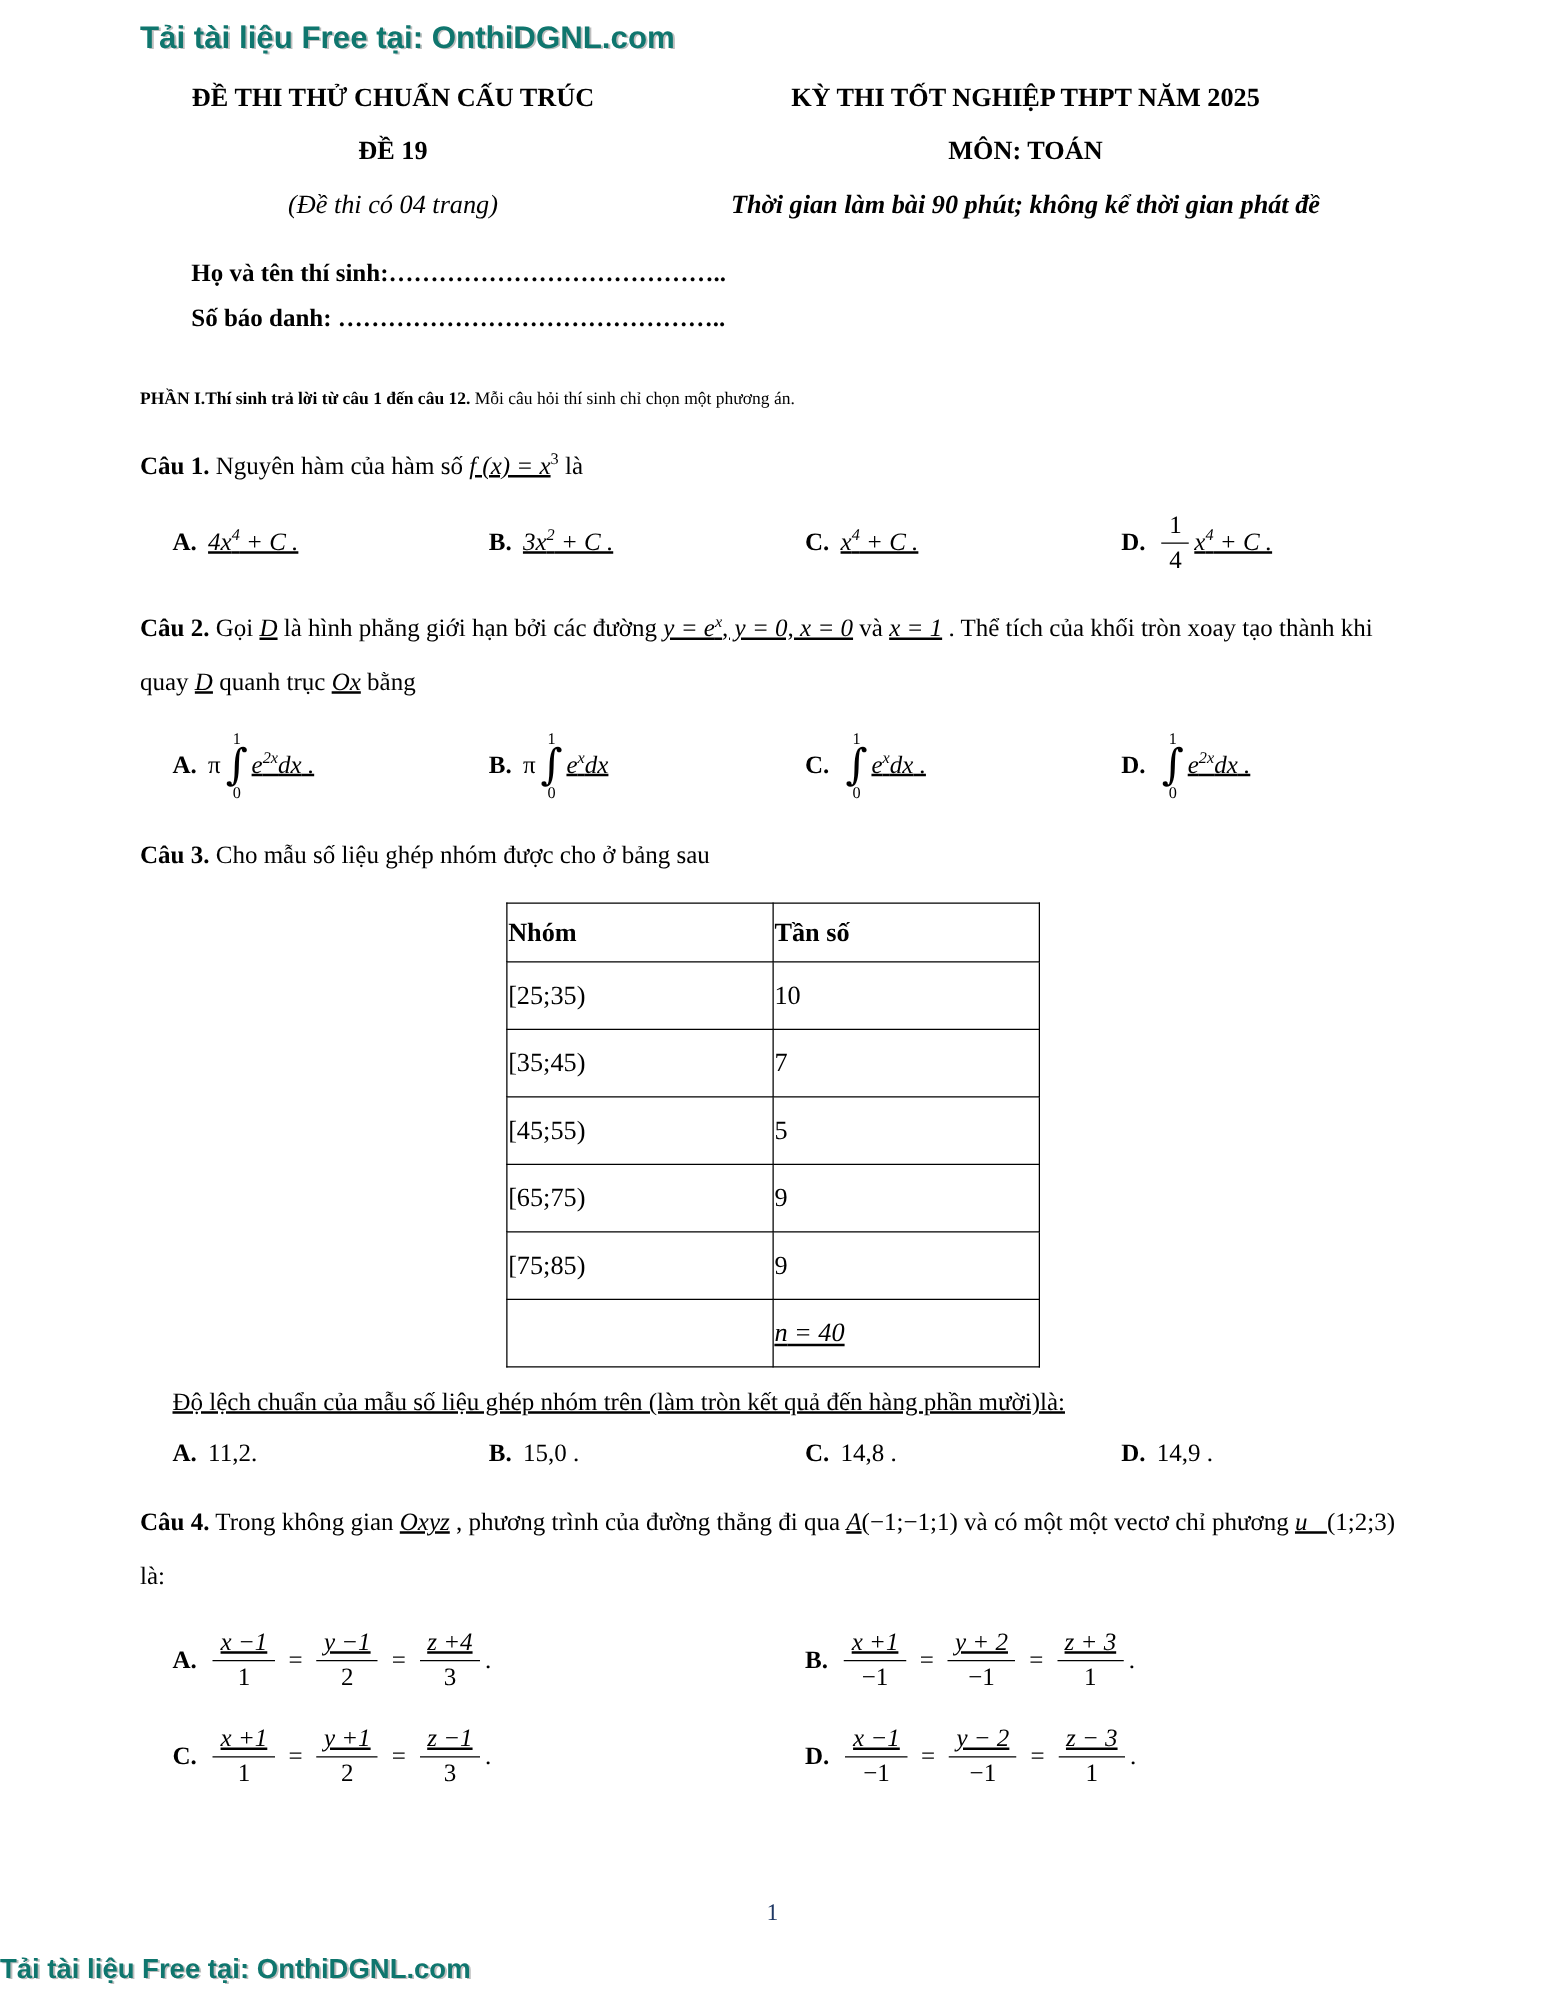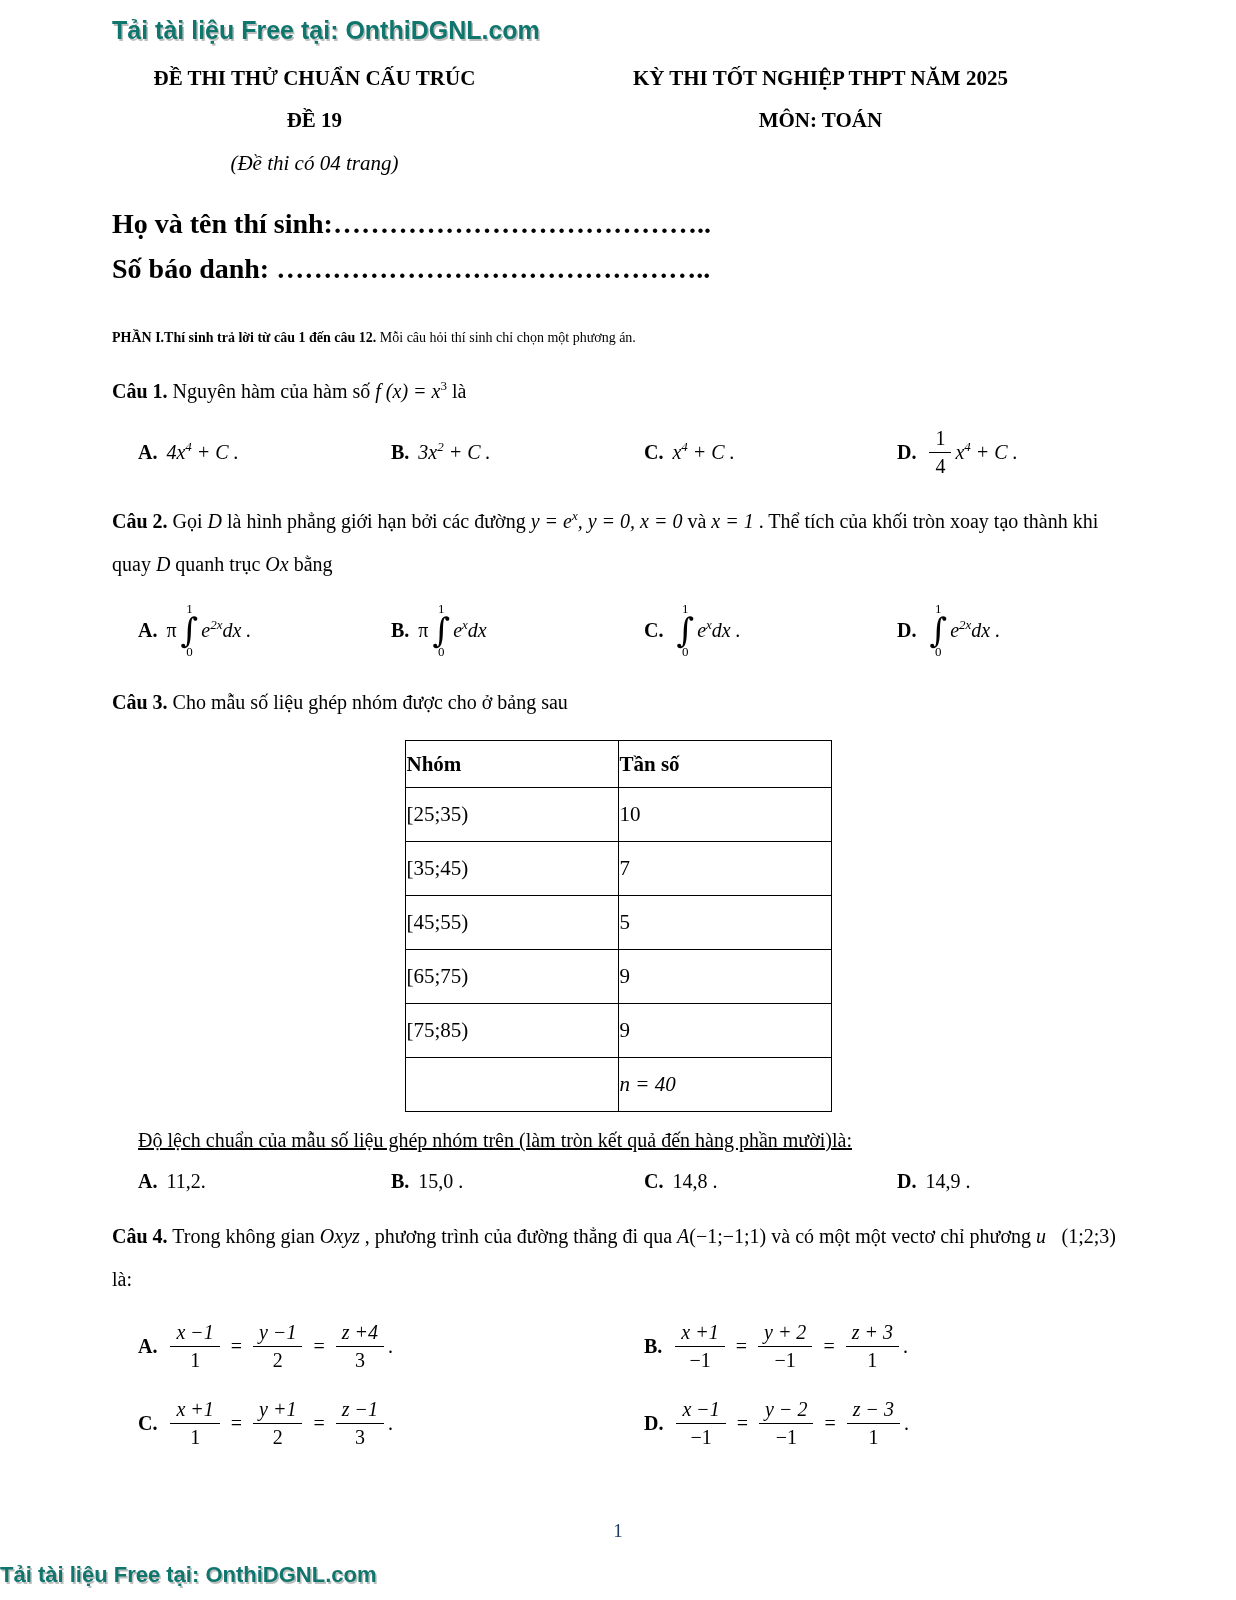--- a/index.html
+++ b/index.html
@@ -20,28 +20,28 @@
 
   .header { display: flex; margin-bottom: 4px; margin-top: 20px; }
   .hc { text-align: center; }
   .hc-left  { flex: 0 0 40%; }
   .hc-right { flex: 1; }
   .hline { font-size: 21px; font-weight: bold; margin-bottom: 15px; line-height: 1.3; }
   .hline.it  { font-weight: normal; font-style: italic; }
   .hline.bit { font-style: italic; }
 
   .student { margin-top: 16px; }
-  .sline { font-weight: bold; font-size: 28px; margin-bottom: 13px; }
+  .sline { font-weight: bold; font-size: 20px; margin-bottom: 13px; margin-left: 41px; }
 
   .part-head { margin-top: 42px; font-size: 14px; line-height: 1.5; }
   .part-head b { font-weight: bold; }
 
   .question { margin-top: 22px; line-height: 2.15; }
   .qlabel { font-weight: bold; }
-  .mi { font-style: italic; }
+  .mi { font-style: italic; text-decoration: underline; }
   sup.s { font-size: 13px; line-height: 0; }
 
   .opts4 { display: flex; margin: 14px 0 6px 0; }
   .opts4 .opt { flex: 1; }
   .opt { display: flex; align-items: center; padding-left: 26px; }
   .olabel { font-weight: bold; margin-right: 9px; white-space: pre; }
   .mrow { white-space: pre; }
 
   .frac { display: inline-block; text-align: center; vertical-align: middle; margin: 0 4px; line-height: 1.15; }
   .frac .num { display: block; padding: 0 6px 2px 6px; }
@@ -78,20 +78,21 @@
 
   <div class="header">
     <div class="hc hc-left">
       <div class="hline">ĐỀ THI THỬ CHUẨN CẤU TRÚC</div>
       <div class="hline">ĐỀ 19</div>
       <div class="hline it">(Đề thi có 04 trang)</div>
     </div>
     <div class="hc hc-right">
       <div class="hline">KỲ THI TỐT NGHIỆP THPT NĂM 2025</div>
       <div class="hline">MÔN: TOÁN</div>
+      <div class="hline bit">Thời gian làm bài 90 phút; không kể thời gian phát đề</div>
     </div>
   </div>
 
   <div class="student">
     <div class="sline">Họ và tên thí sinh:…………………………………..</div>
     <div class="sline">Số báo danh: ………………………………………..</div>
   </div>
 
   <div class="part-head">
     <b>PHẦN I.Thí sinh trả lời từ câu 1 đến câu 12.</b><span> Mỗi câu hỏi thí sinh chỉ chọn một phương án.</span>

